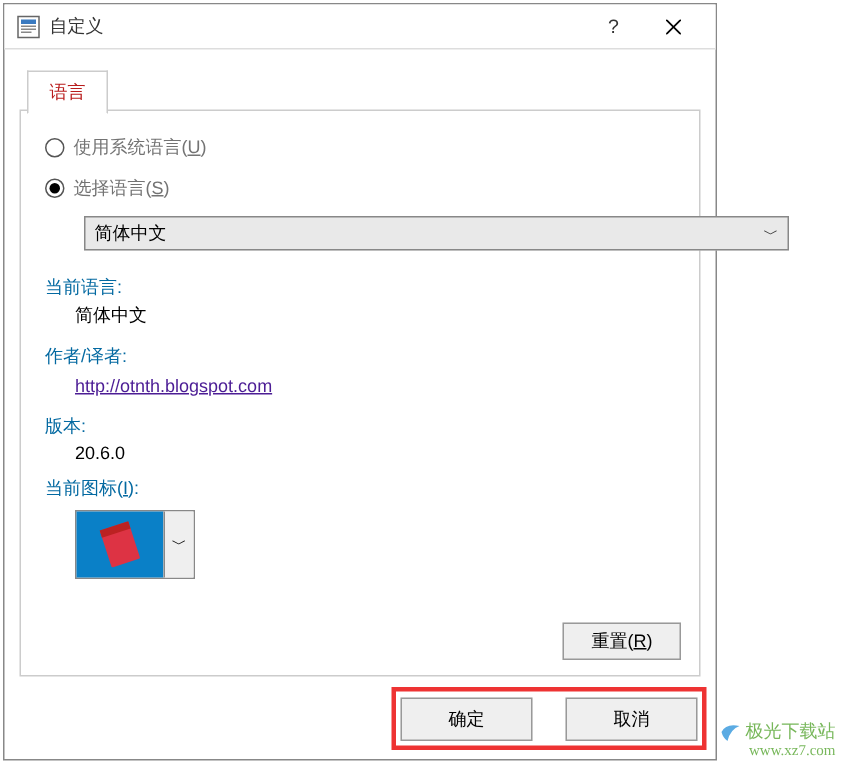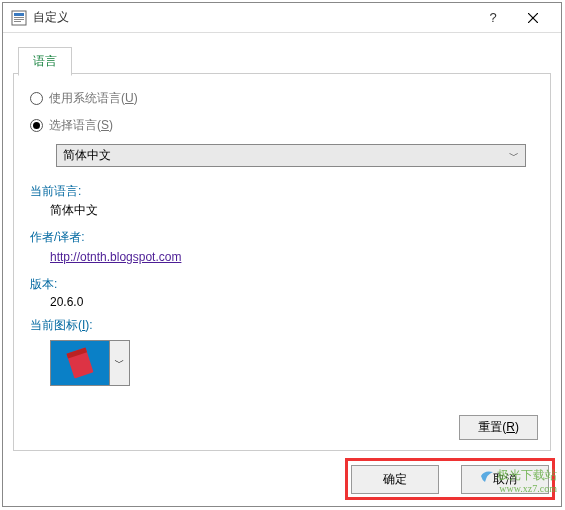--- a/index.html
+++ b/index.html
@@ -6,21 +6,21 @@
 body {
   font-family: "Microsoft YaHei", "Segoe UI", Tahoma, sans-serif;
   font-size: 12px;
   background: #fff;
   width: 565px;
   height: 510px;
   position: relative;
 }
 .window {
   border: 1px solid #888;
-  width: 560px;
+  width: 476px;
   height: 505px;
   margin: 2px;
   background: #fff;
   position: relative;
 }
 .titlebar {
   height: 30px;
   display: flex;
   align-items: center;
   padding: 0 8px 0 8px;
@@ -49,21 +49,21 @@
   display: flex;
   z-index: 2;
 }
 .tab {
   padding: 5px 14px;
   font-size: 12px;
   background: #fff;
   border: 1px solid #ccc;
   border-bottom: 1px solid #fff;
   border-radius: 0;
-  color: #15803d;
+  color: #b91c1c;
 }
 .tabpanel {
   position: absolute;
   top: 40px; left: 10px; right: 10px; bottom: 55px;
   border: 1px solid #ccc;
 }
 .panel-inner { padding: 12px 16px; }
 .radio-row { display: flex; align-items: center; margin: 4px 0 10px 0; }
 .radio {
   width: 13px; height: 13px; border: 1px solid #555;
@@ -118,21 +118,21 @@
 .bottom-buttons .btn { min-width: 88px; padding: 5px 18px; }
 .highlight {
   position: absolute;
   border: 3px solid #e33;
   right: 6px; bottom: 6px;
   width: 210px; height: 42px;
   pointer-events: none;
 }
 .watermark {
   position: absolute;
-  right: 8px; bottom: 16px;
+  right: 8px; bottom: 4px;
   font-size: 12px; color: #6ab04a; opacity: .9;
   text-align: right; line-height: 1.1;
   pointer-events: none;
   font-family: "Microsoft YaHei";
 }
 .watermark .logo {
   display:inline-block; width:14px;height:14px;margin-right:3px;vertical-align:middle;
 }
 .watermark .line2 { font-size: 10px; }
 </style>

